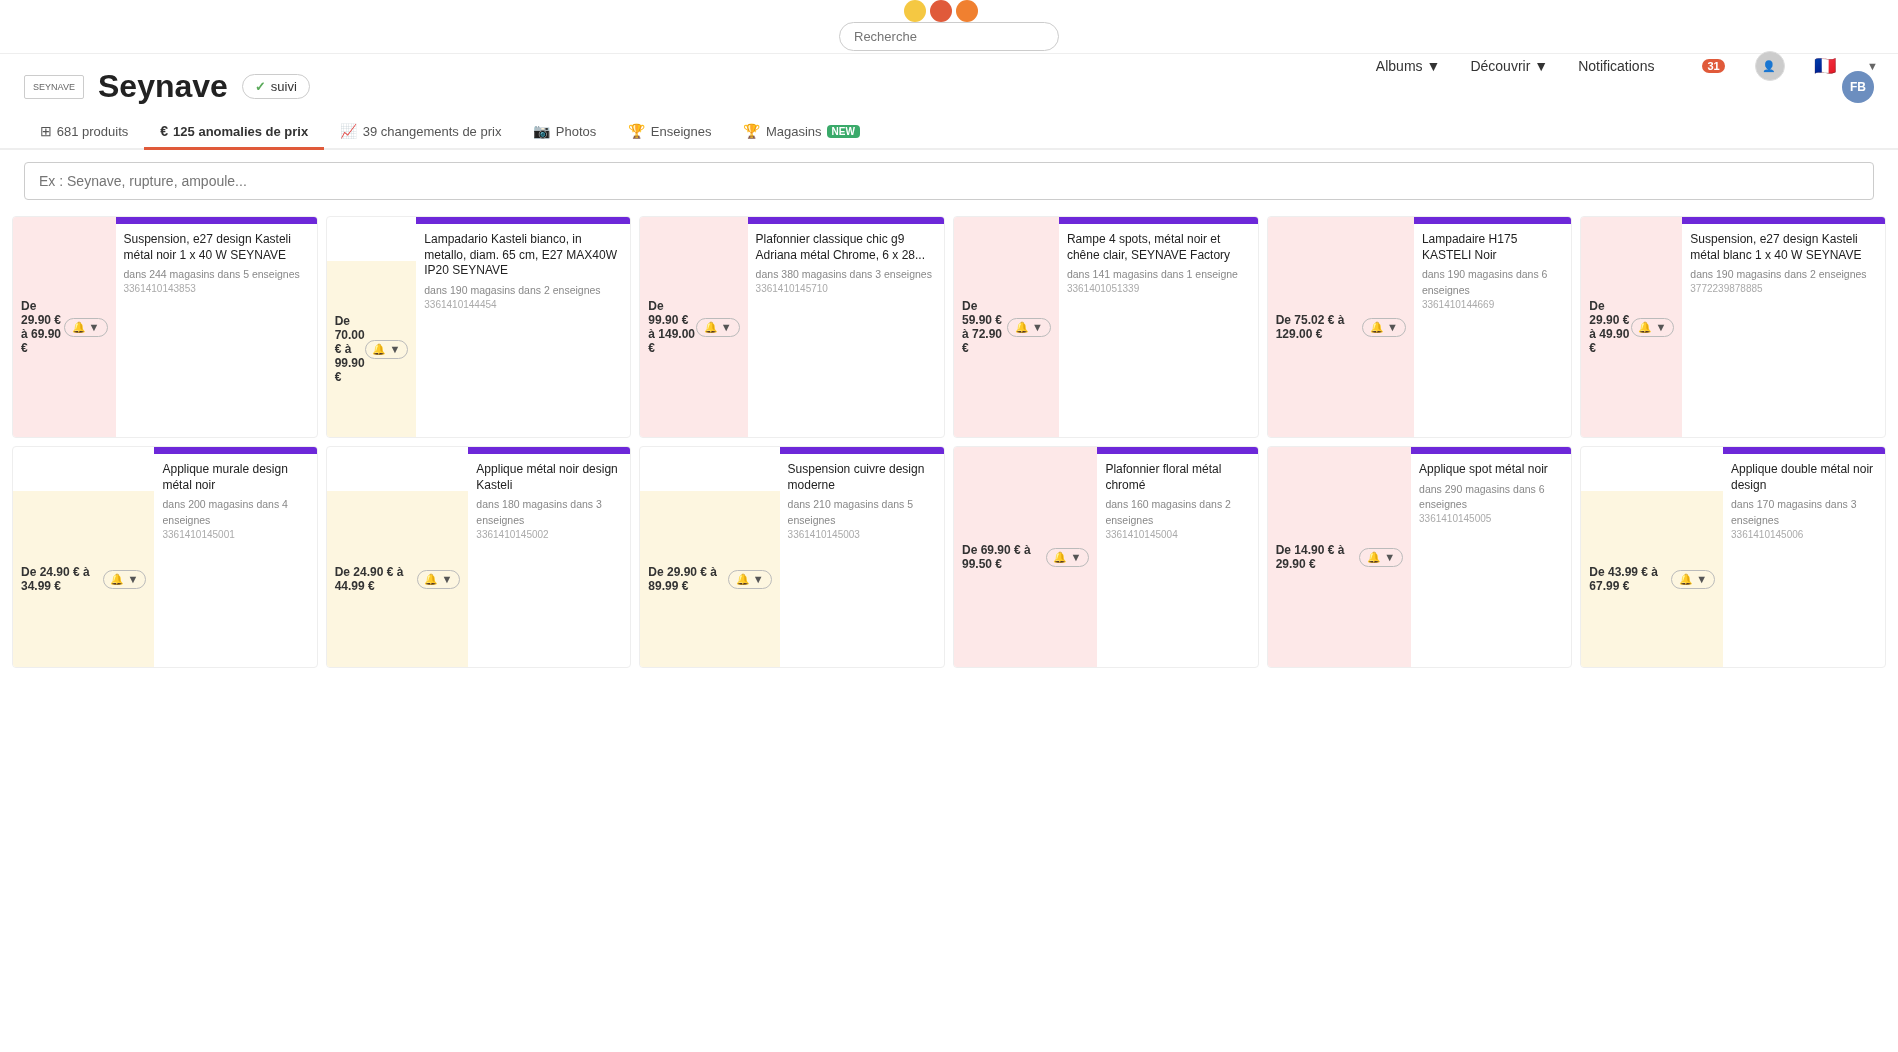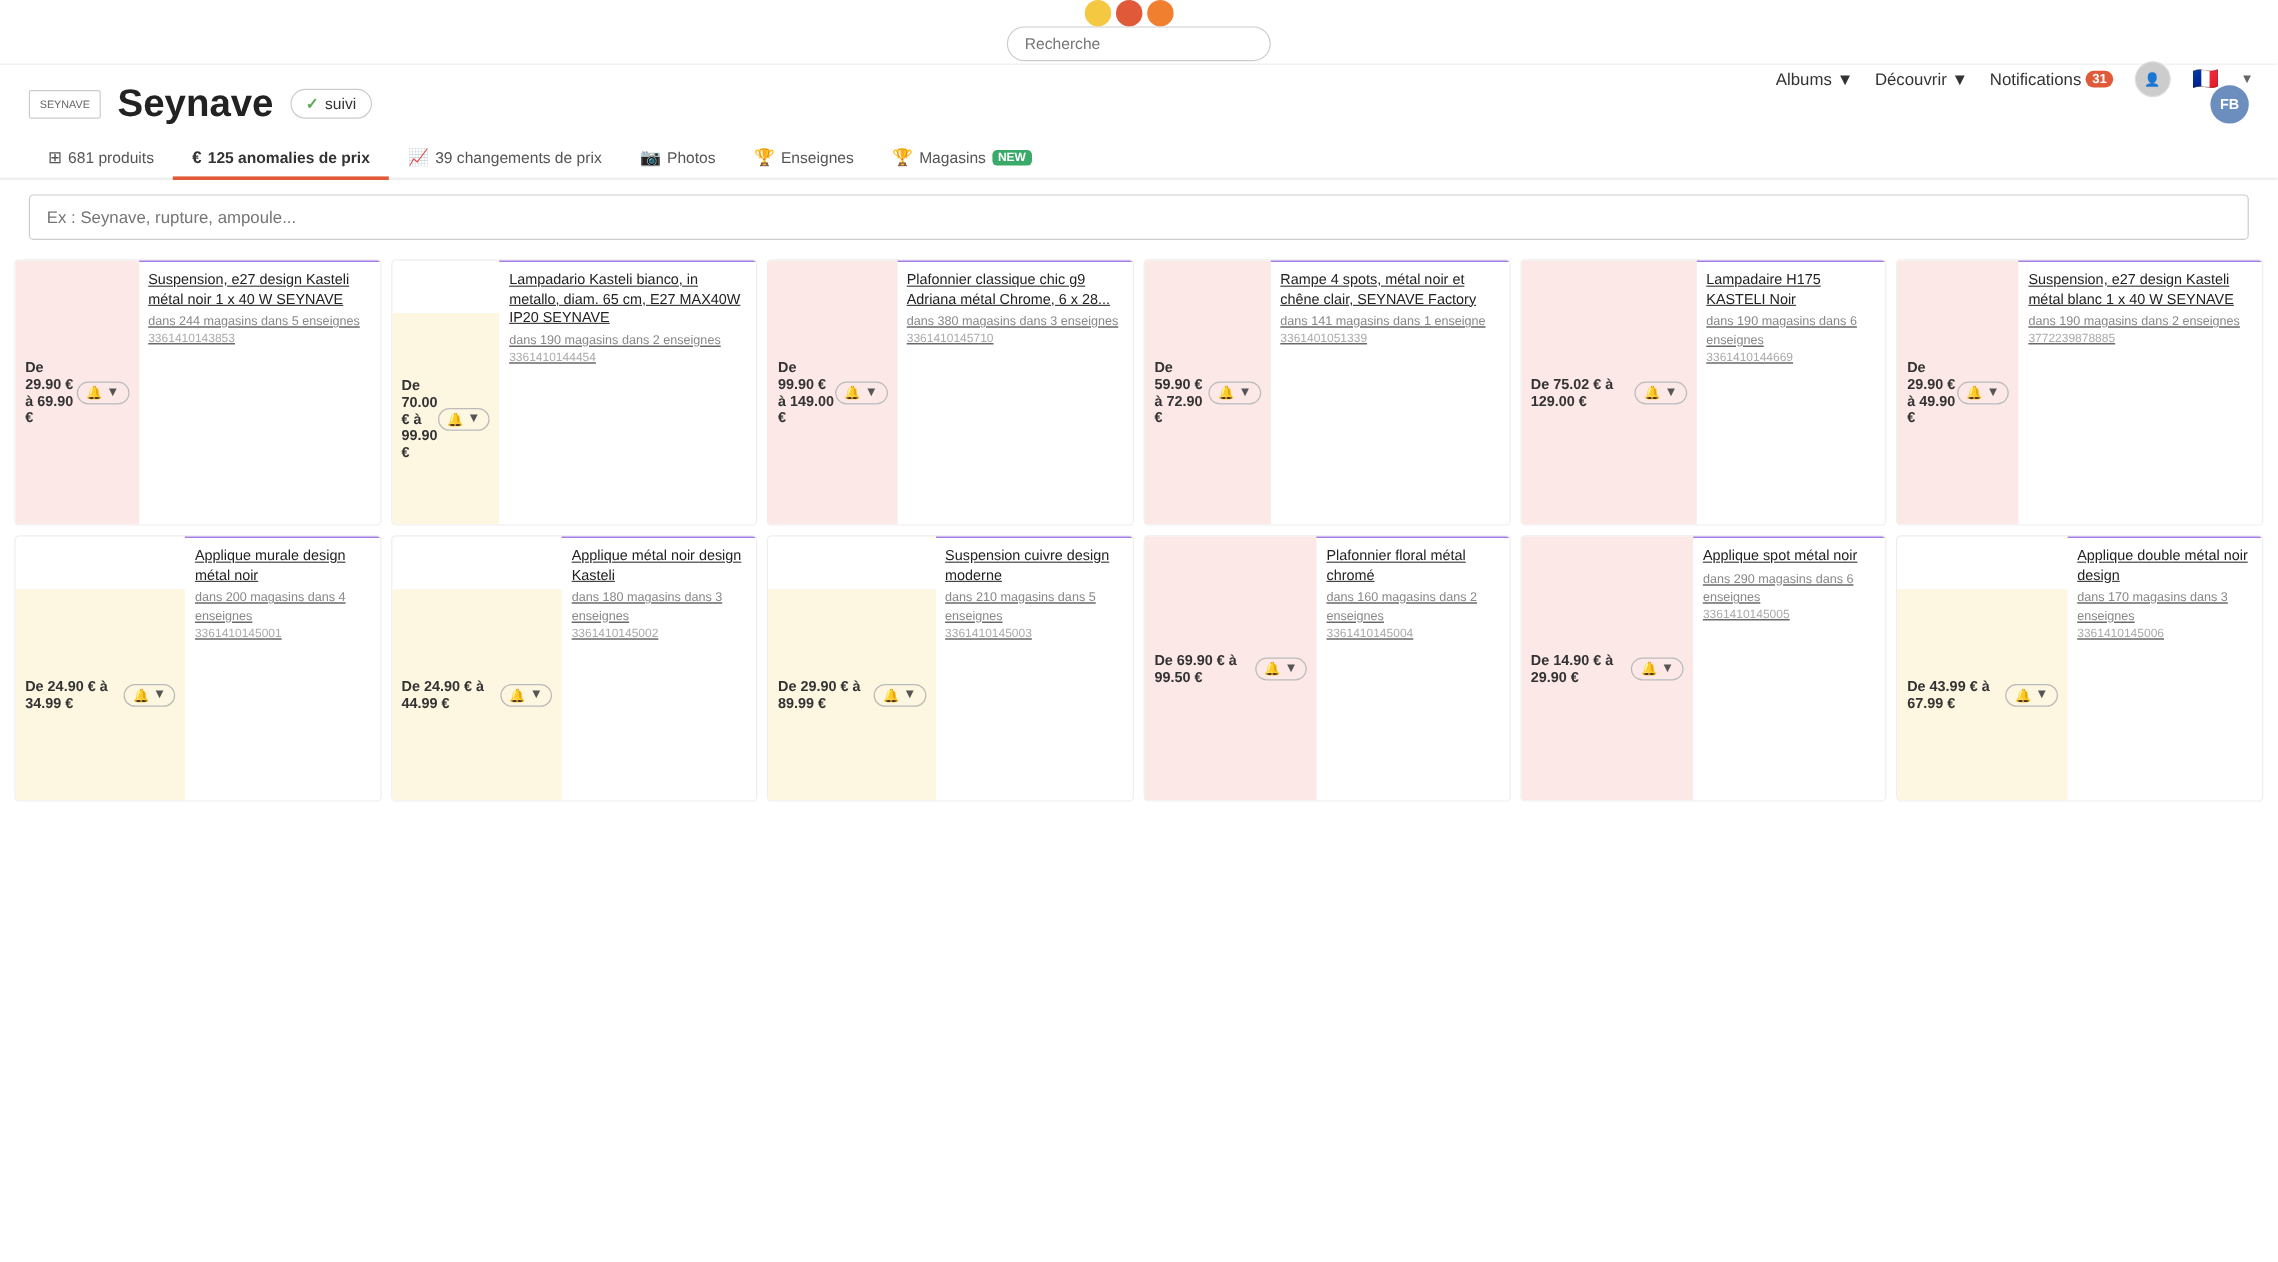--- a/index.html
+++ b/index.html
@@ -31,38 +31,39 @@
       border-radius: 20px;
       padding: 6px 14px;
       width: 220px;
       font-size: 13px;
       outline: none;
     }
     .nav-right {
       margin-left: auto;
       display: flex;
       align-items: center;
-      gap: 18px;
+      gap: 30px;
     }
     .nav-link {
       color: #333;
       text-decoration: none;
       font-size: 14px;
       cursor: pointer;
       display: flex;
       align-items: center;
       gap: 4px;
     }
     .notif-badge {
       background: #e05a3a;
       color: #fff;
       border-radius: 10px;
       padding: 1px 5px;
       font-size: 11px;
       font-weight: bold;
+      margin-left: 44px;
     }
     .nav-avatar {
       width: 30px; height: 30px; border-radius: 50%;
       background: #ccc;
       display: flex; align-items: center; justify-content: center;
       font-size: 11px; color: #666;
       border: 1px solid #ddd;
     }
     .flag { font-size: 18px; cursor: pointer; }
 
@@ -187,22 +188,21 @@
       max-height: 220px;
     }
 
     
     .lamp-svg { width: 100%; height: 220px; }
 
     .product-info {
       padding: 8px;
       font-size: 11px;
       color: #444;
-      border-top: 1px solid #6d28d9;
-      text-decoration: underline;
+      border-top: 7px solid #6d28d9;
     }
     .product-name {
       font-size: 12px;
       color: #222;
       margin-bottom: 4px;
       line-height: 1.3;
     }
     .product-meta {
       color: #888;
       font-size: 10.5px;

